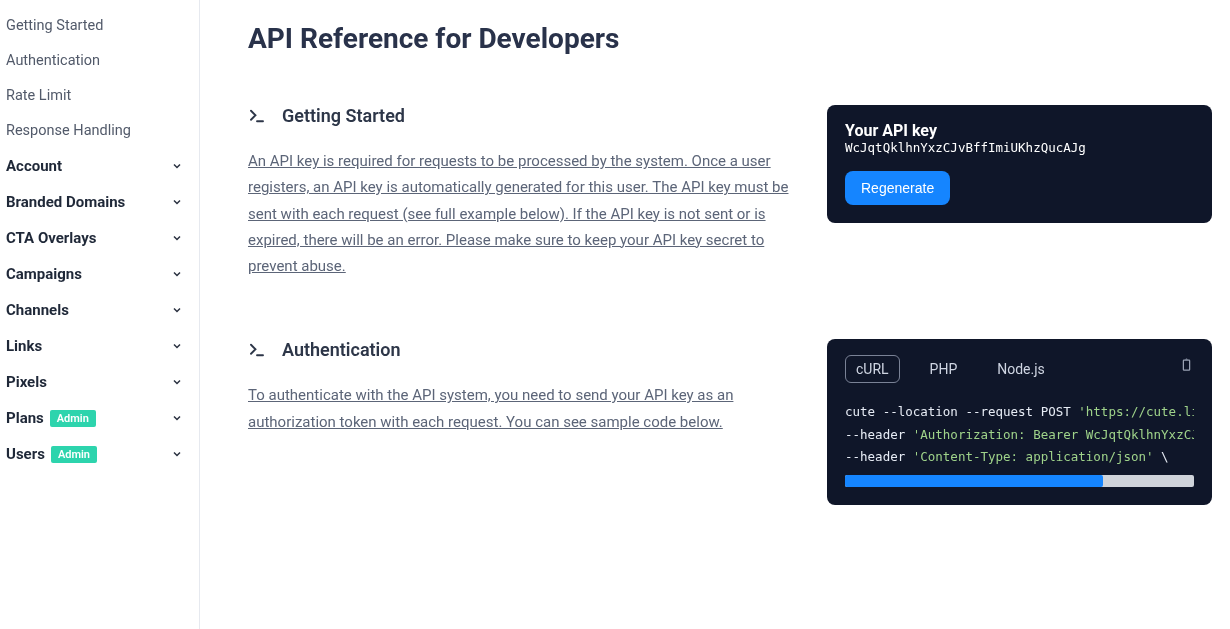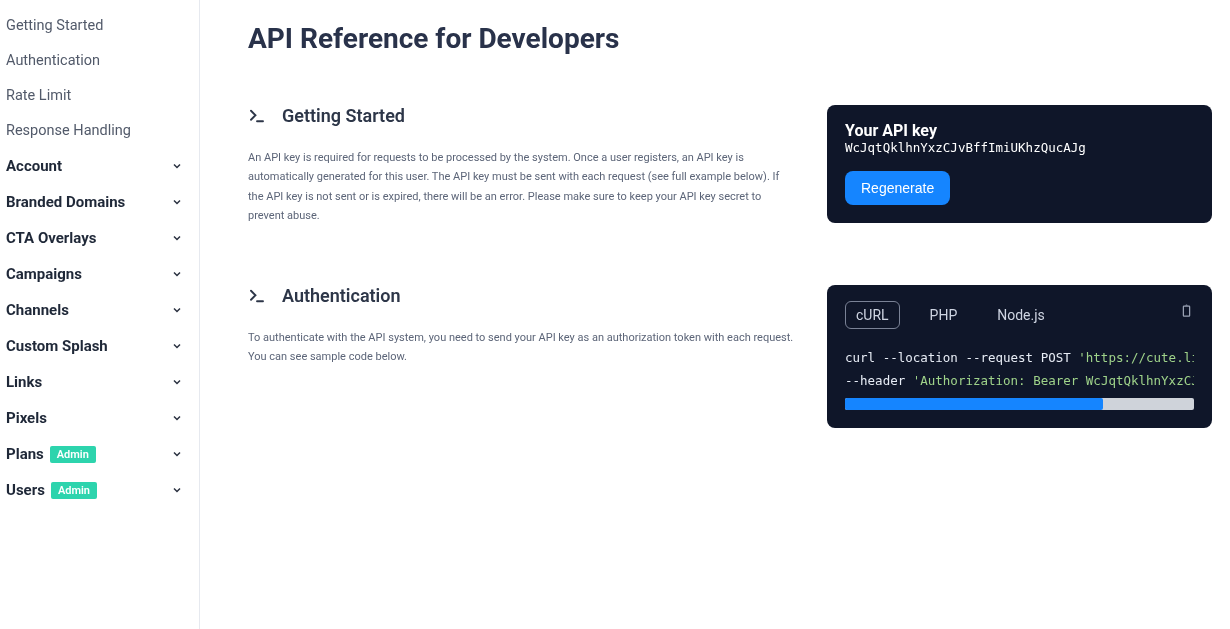--- a/index.html
+++ b/index.html
@@ -53,23 +53,24 @@
   .col-right { width: 385px; flex-shrink: 0; }
   .sec-head {
     display: flex;
     align-items: center;
     gap: 16px;
     margin-bottom: 22px;
   }
   .sec-title { font-size: 18px; font-weight: 600; color: #2d3648; }
   .prompt-icon { color: #2d3648; display:flex;align-items:center;}
   .body-text {
-    font-size: 11px;
+    font-size: 15px;
     line-height: 1.75;
     color: #5c6578;
+    text-decoration: underline;
   }
   .card {
     background: #0f1629;
     border-radius: 8px;
     padding: 16px 18px 18px 18px;
     color: #ffffff;
   }
   .card-title { font-size: 16px; font-weight: 700; }
   .api-key {
     font-family: ui-monospace, Menlo, Consolas, monospace;
@@ -181,30 +182,20 @@
         </span>
       <span class="chev">
           <svg width="12" height="12" viewBox="0 0 24 24" fill="none" stroke="currentColor" stroke-width="3">
             <polyline points="6 9 12 15 18 9"></polyline>
           </svg>
         </span>
     </div>
     <div class="nav-item group">
       <span class="nav-label">
           <span>Channels</span>
-        </span>
-      <span class="chev">
-          <svg width="12" height="12" viewBox="0 0 24 24" fill="none" stroke="currentColor" stroke-width="3">
-            <polyline points="6 9 12 15 18 9"></polyline>
-          </svg>
-        </span>
-    </div>
-    <div class="nav-item group">
-      <span class="nav-label">
-          <span>Custom Splash</span>
         </span>
       <span class="chev">
           <svg width="12" height="12" viewBox="0 0 24 24" fill="none" stroke="currentColor" stroke-width="3">
             <polyline points="6 9 12 15 18 9"></polyline>
           </svg>
         </span>
     </div>
     <div class="nav-item group">
       <span class="nav-label">
           <span>Links</span>
@@ -293,22 +284,23 @@
             <span class="tab active">cURL</span>
             <span class="tab">PHP</span>
             <span class="tab">Node.js</span>
             <span class="copy-icon">
               <svg width="15" height="15" viewBox="0 0 24 24" fill="currentColor">
                   <path d="M16 4h-2.5A1.5 1.5 0 0012 2.5 1.5 1.5 0 0010.5 4H8a2 2 0 00-2 2v14a2 2 0 002 2h8a2 2 0 002-2V6a2 2 0 00-2-2zm-4-.5a.5.5 0 110 1 .5.5 0 010-1zM16 20H8V6h8v14z"></path>
                 </svg>
             </span>
           </div>
           <div class="code-box">
-            <div class="code-line"><span>curl --location --request POST </span><span class="tok-str">'https://cute.link/a</span></div>
+            <div class="code-line"><span>cute --location --request POST </span><span class="tok-str">'https://cute.link/a</span></div>
             <div class="code-line"><span>--header </span><span class="tok-str">'Authorization: Bearer WcJqtQklhnYxzCJvBff</span></div>
+            <div class="code-line"><span>--header </span><span class="tok-str">'Content-Type: application/json'</span><span> \</span></div>
             <div class="hscroll">
               <div class="hthumb"></div>
             </div>
           </div>
         </div>
       </div>
     </div>
 
   </main>
 </div>

